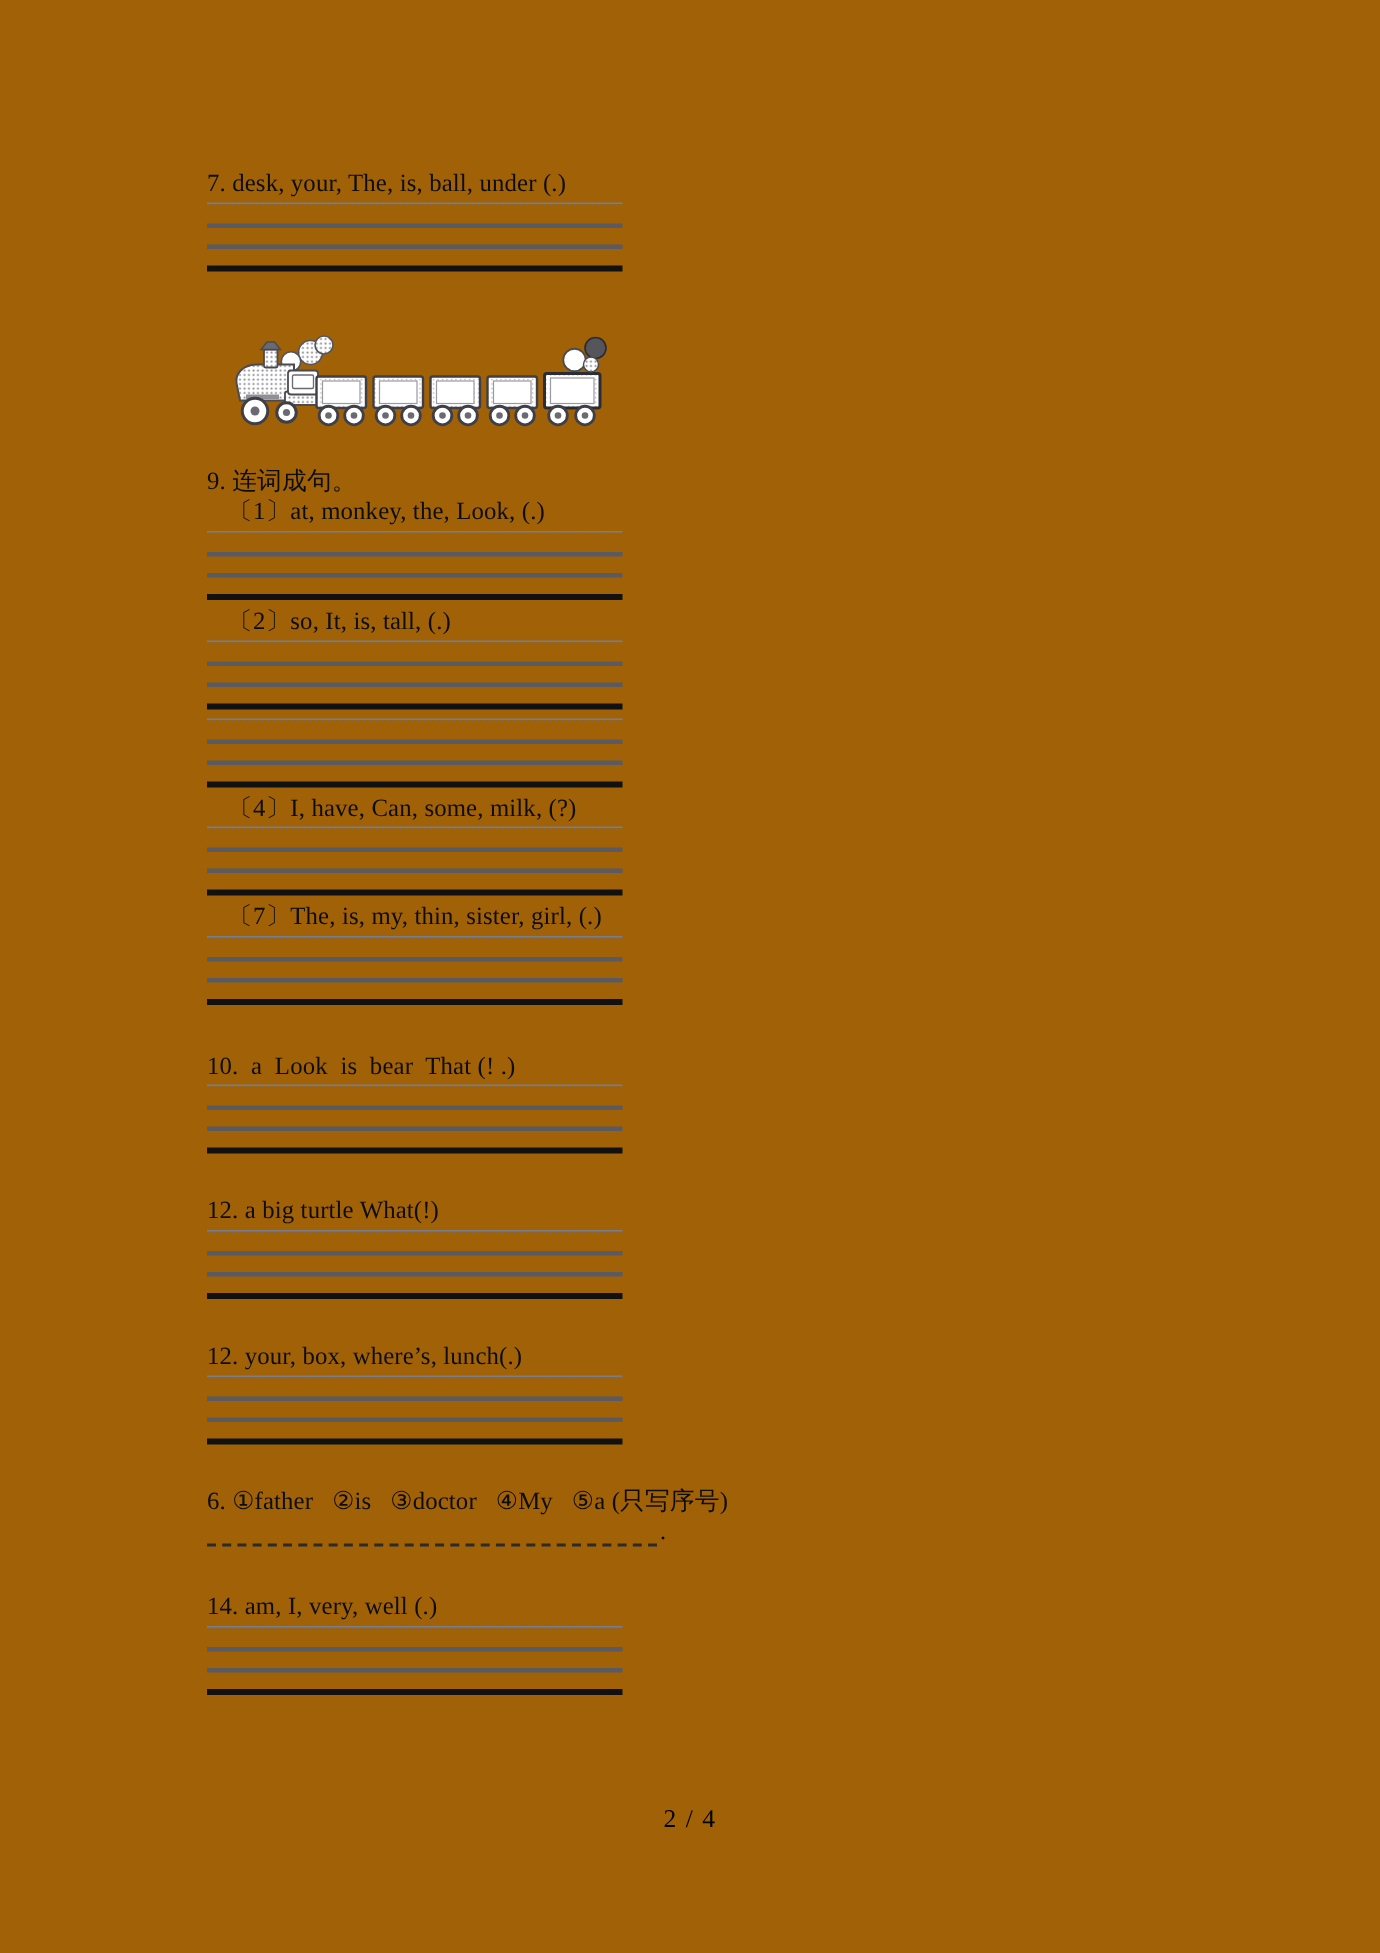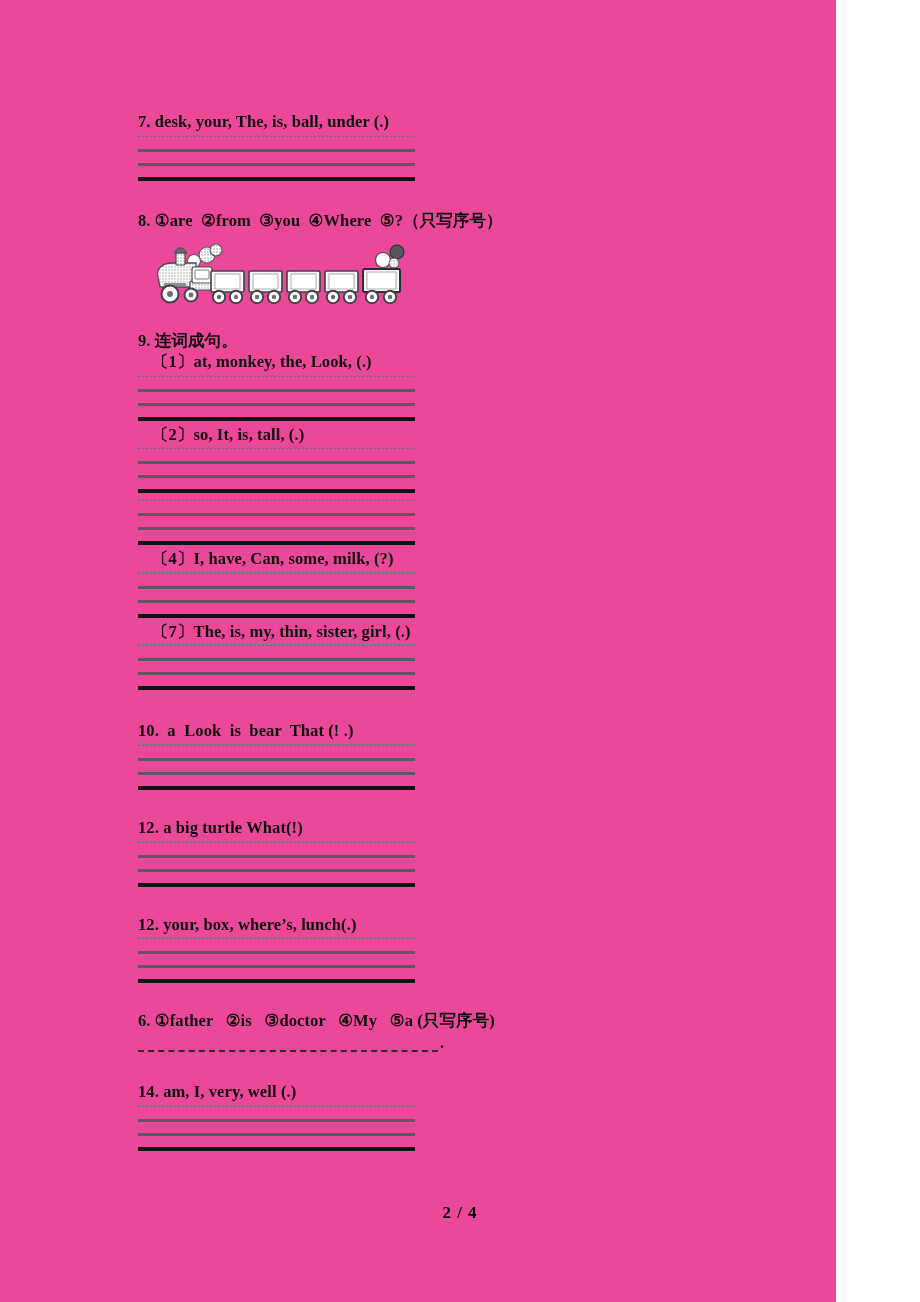--- a/index.html
+++ b/index.html
@@ -6,25 +6,24 @@
     margin: 0;
     padding: 0;
     background: #ffffff;
   }
   body {
     font-family: "Liberation Serif", "DejaVu Serif", serif;
     color: #000000;
   }
   .page {
     position: relative;
-    width: 836px;
+    width: 920px;
     height: 1302px;
-    background: #ec4899;
+    background: #a16207;
     overflow: hidden;
-    font-weight: bold;
   }
   .content {
     position: absolute;
     left: 138px;
     top: 0;
     width: 700px;
   }
 
   
   .q-text {
@@ -135,21 +134,20 @@
         <div class="gap"></div>
         <div class="r r3"></div>
         <div class="gap"></div>
         <div class="r r4"></div>
       </div>
     </div>
 
     <div class="sp-lg"></div>
 
     <div class="q-block">
-      <div class="q-text">8. ①are  ②from  ③you  ④Where  ⑤?（只写序号）</div>
       <div class="train-wrap">
         <svg width="260" height="70" viewBox="0 0 260 70" xmlns="http://www.w3.org/2000/svg">
           <defs>
             <pattern id="dots" width="3" height="3" patternUnits="userSpaceOnUse">
               <rect width="3" height="3" fill="#ffffff"></rect>
               <circle cx="1" cy="1" r="0.7" fill="#8d8d93"></circle>
             </pattern>
             <pattern id="dots2" width="3" height="3" patternUnits="userSpaceOnUse">
               <rect width="3" height="3" fill="#ffffff"></rect>
               <circle cx="1" cy="1" r="0.55" fill="#b5b5bb"></circle>

